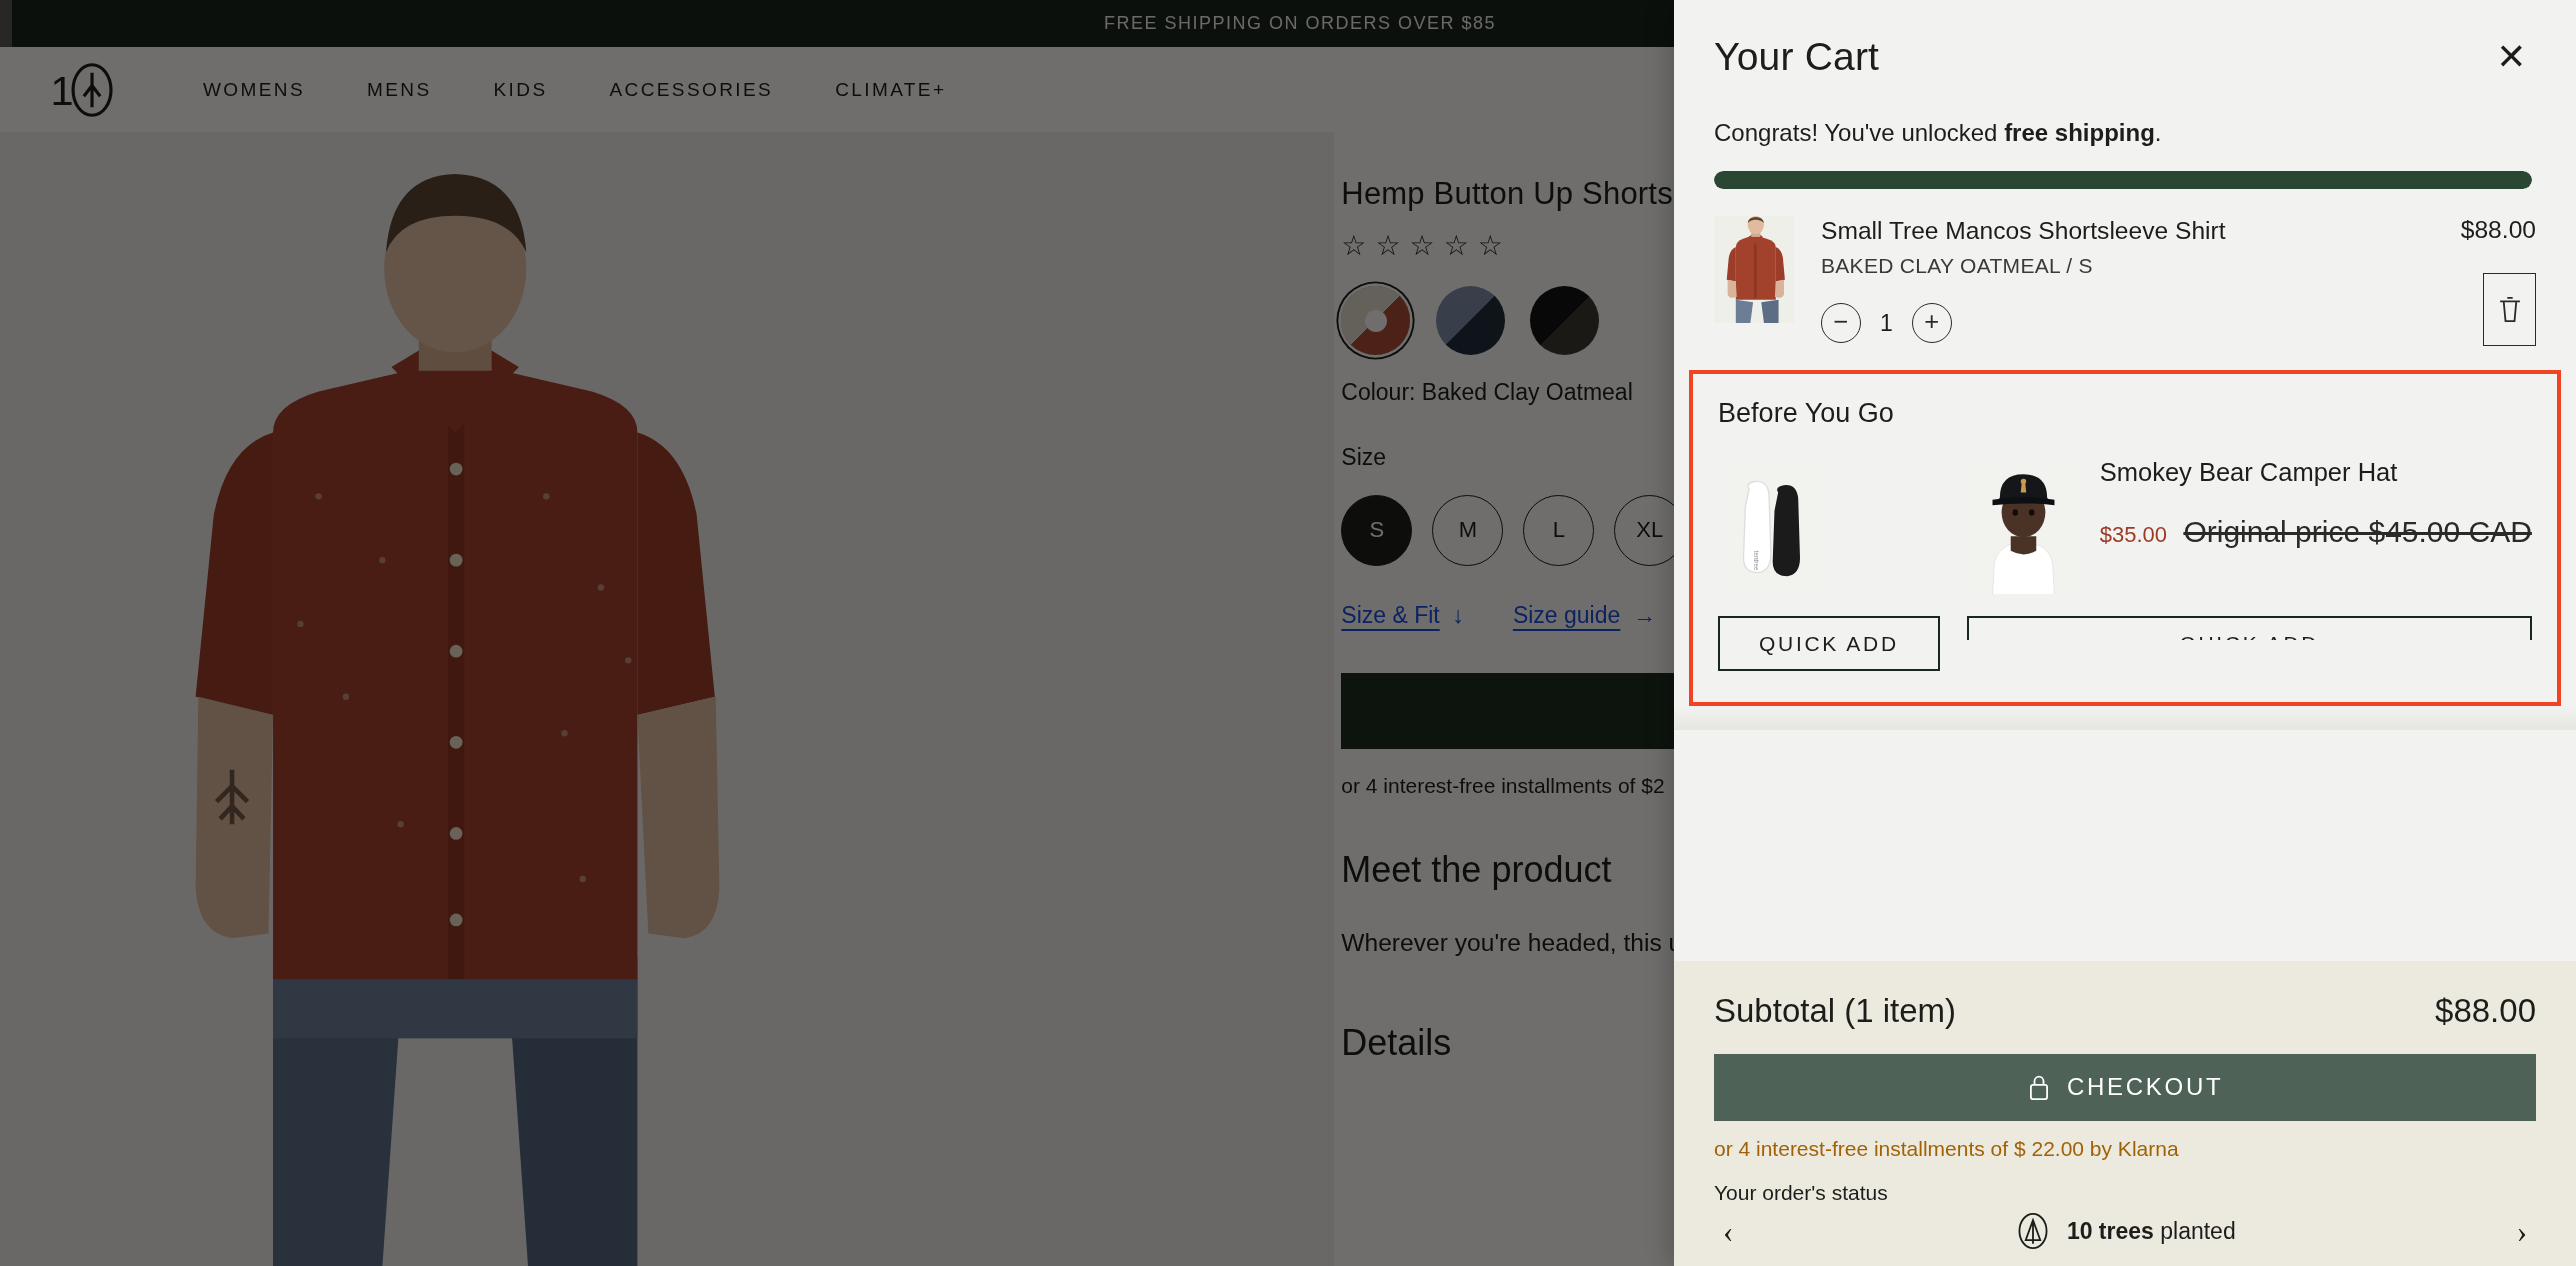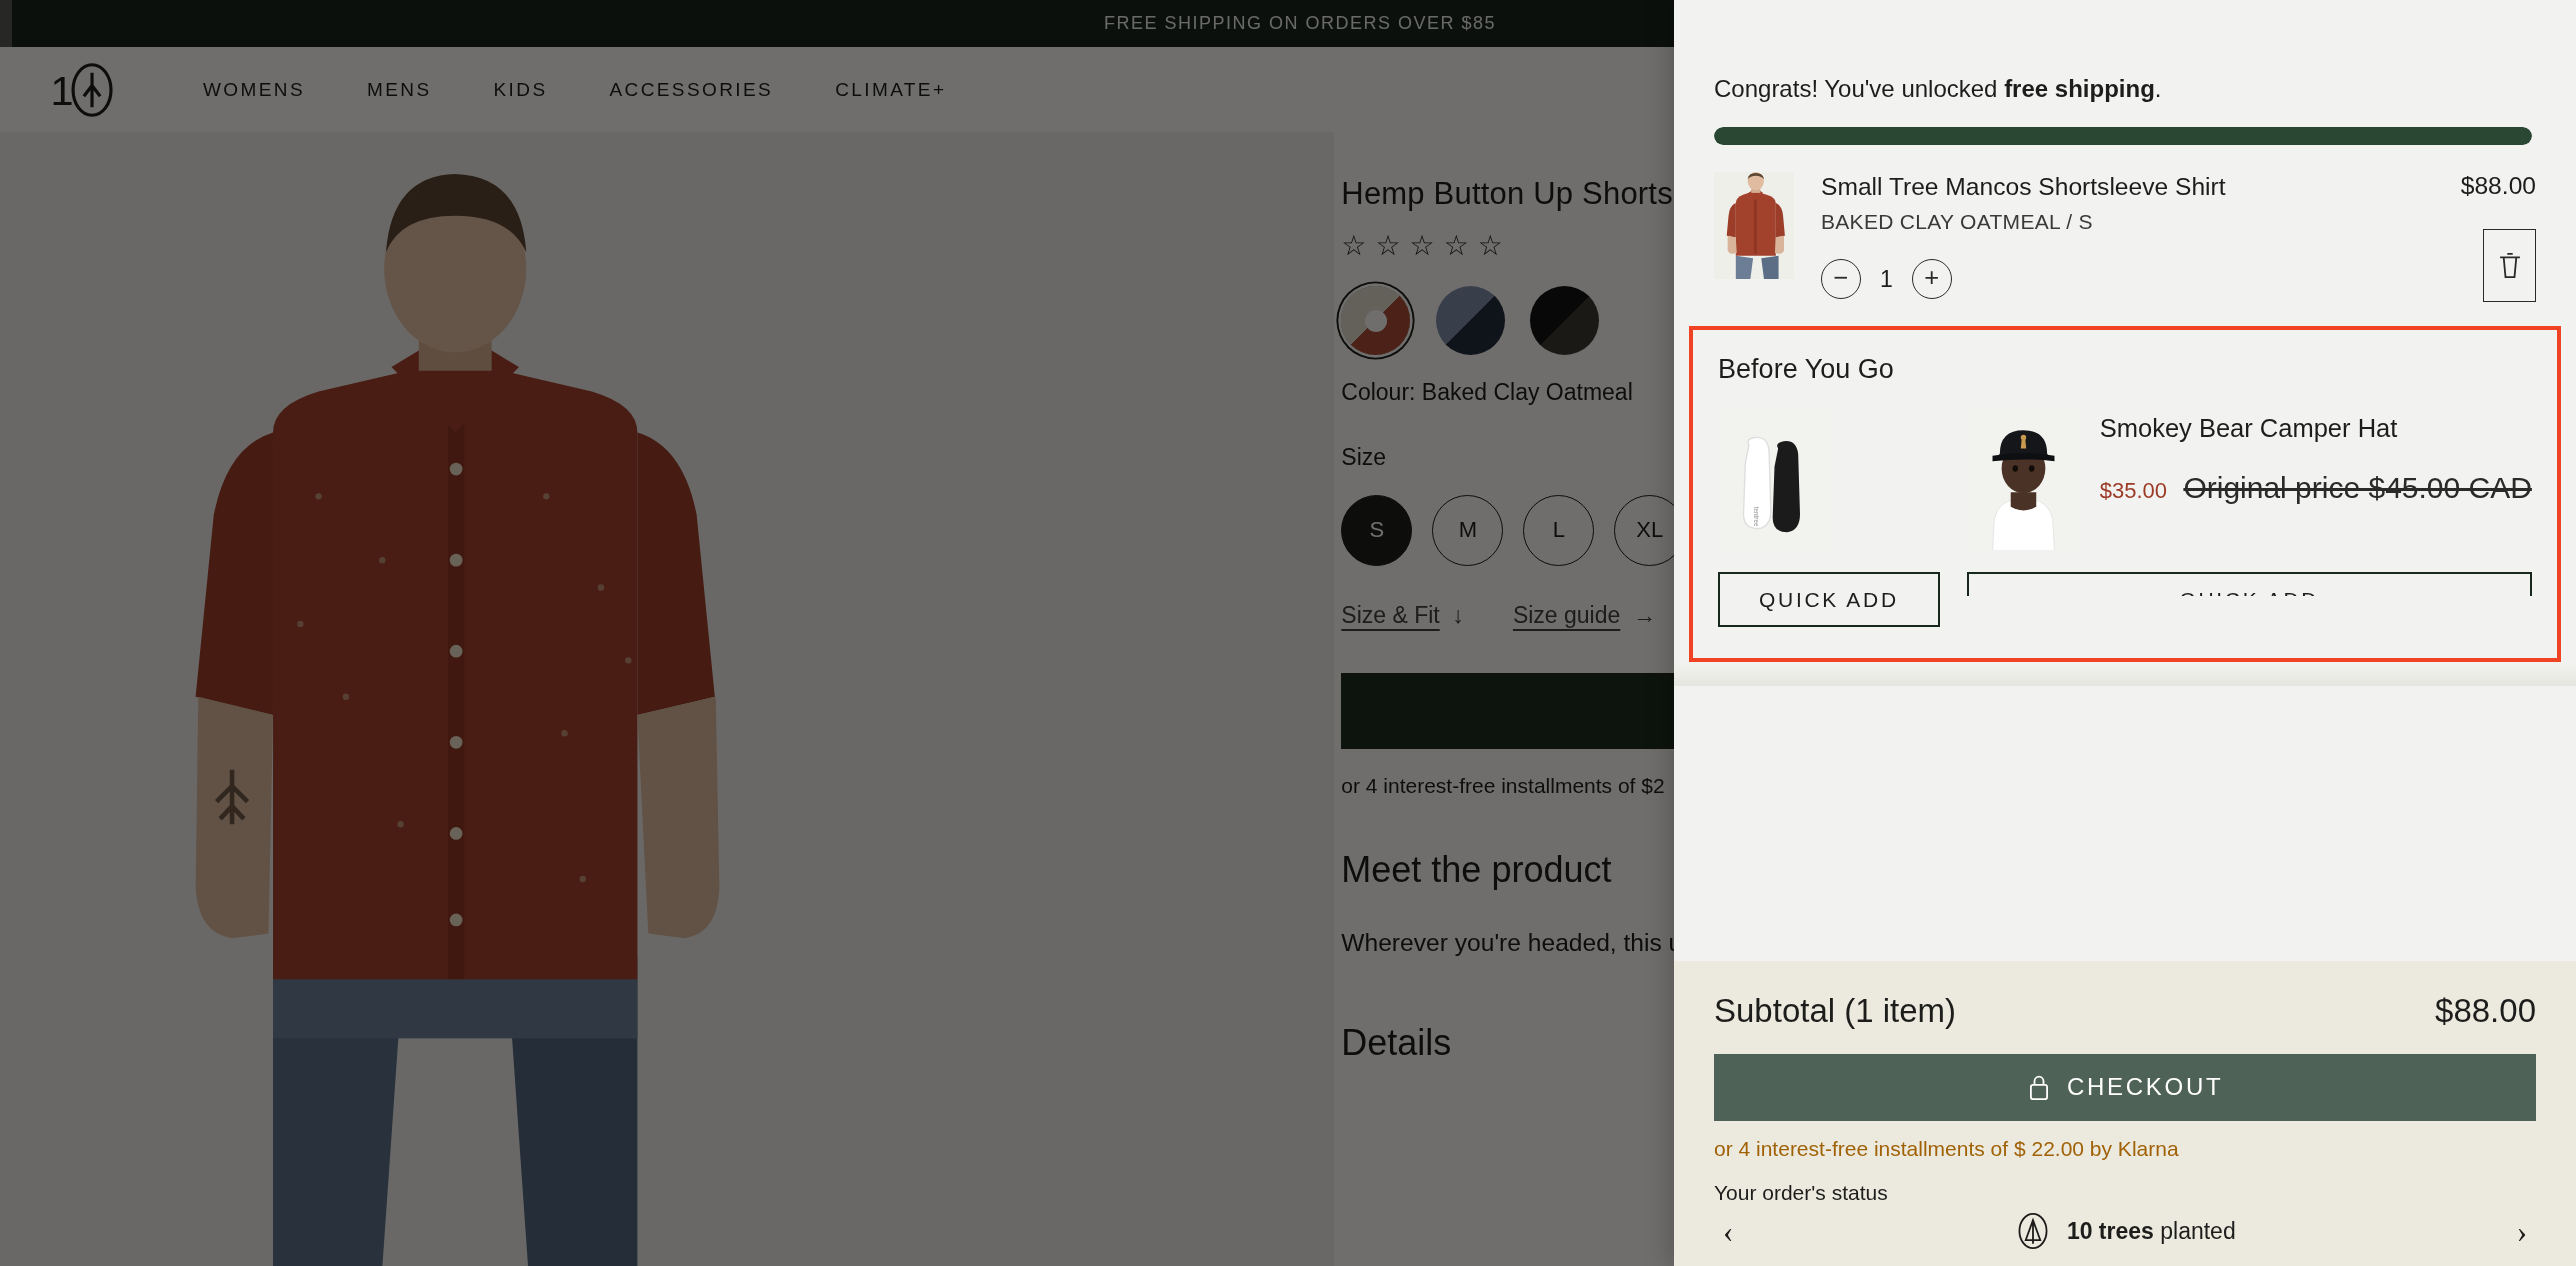--- a/index.html
+++ b/index.html
@@ -85,21 +85,21 @@
   .size-label { font-size: 23px; color: #1d1d1b; margin-bottom: 24px; }
   .sizes { display: flex; gap: 20px; margin-bottom: 36px; }
   .size-chip {
     width: 71px; height: 71px; border-radius: 50%;
     border: 1.8px solid #1d1d1b;
     display: flex; align-items: center; justify-content: center;
     font-size: 22px; color: #1d1d1b;
   }
   .size-chip.active { background: #1d1d1b; color: #f5f4f0; }
   .fitrow { display: flex; align-items: center; gap: 49px; margin-bottom: 44px; }
-  .fitrow .lk { font-size: 23px; color: #404040; display: flex; align-items: center; gap: 12.7px; }
+  .fitrow .lk { font-size: 23px; color: #1d4ed8; display: flex; align-items: center; gap: 12.7px; }
   .fitrow .lk u { text-decoration: underline; text-underline-offset: 5.5px; }
   .atc-btn {
     height: 76px; background: #1e2a1e; color: #f5f4f0;
     display: flex; align-items: center; justify-content: center;
     font-size: 23px; letter-spacing: 1.8px; margin-bottom: 25.5px;
   }
   .install-note { font-size: 21px; color: #1d1d1b; margin-bottom: 51px; white-space: nowrap; }
   .meet-h { font-size: 36px; color: #1d1d1b; margin-bottom: 31px; }
   .meet-p { font-size: 24.6px; line-height: 1.72; color: #1d1d1b; margin-bottom: 58px; }
   .details-h { font-size: 36px; color: #1d1d1b; }
@@ -335,20 +335,24 @@
     <div class="meet-p">Wherever you're headed, this unique blend of natural hemp as durable as they come.</div>
     <div class="details-h">Details</div>
   </div>
 
   <div class="dim-overlay"></div>
 </div>
 
 <aside class="cart-drawer">
 
   <div class="cart-head">
+    <div class="cart-head-row">
+      <div class="cart-title">Your Cart</div>
+      <button class="close-x">✕</button>
+    </div>
     <div class="congrats">
       <span>Congrats! You've unlocked </span><b>free shipping</b><span>.</span>
     </div>
     <div class="progress-track">
       <div class="progress-fill" id="progress-fill" style="width: 100%;"></div>
     </div>
   </div>
 
   <div class="cart-body">
 

